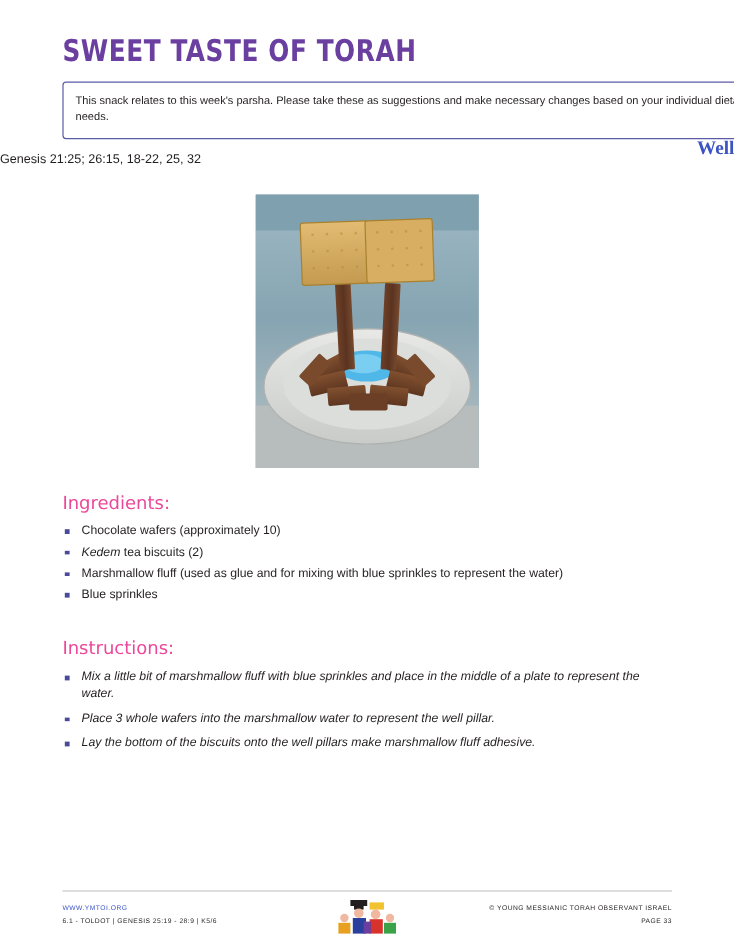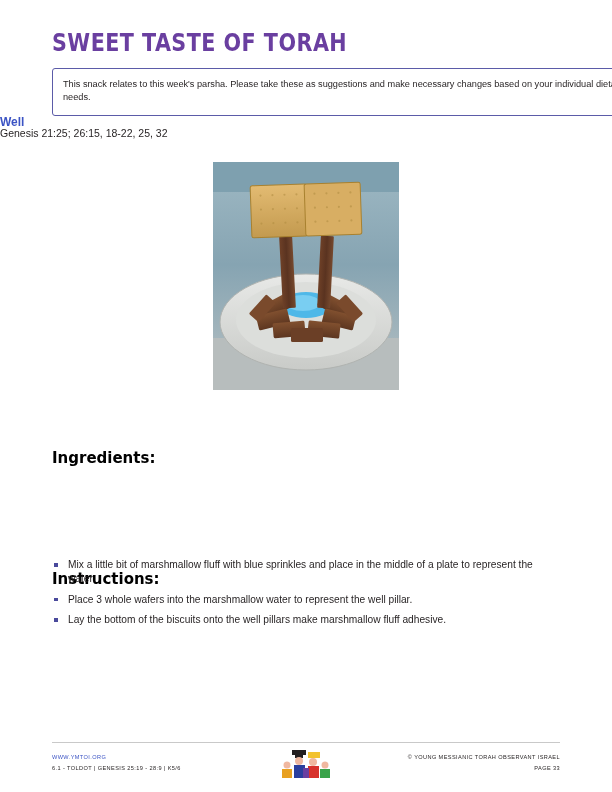--- a/index.html
+++ b/index.html
@@ -50,25 +50,25 @@
     line-height: 1.45;
     color: #231f20;
   }
 
   
   .recipe-name {
     position: absolute;
     top: 115px;
     left: 0;
     width: 612px;
-    text-align: left;
-    font-size: 12px;
+    text-align: right;
+    font-size: 16px;
     font-weight: bold;
     color: #3b53c4;
-    font-family: Liberation Sans, sans-serif;
+    font-family: Liberation Serif, serif;
   }
   .recipe-ref {
     position: absolute;
     top: 127px;
     left: 0;
     width: 604px;
     text-align: left;
     font-size: 10.5px;
     color: #231f20;
   }
@@ -83,24 +83,23 @@
     overflow: hidden;
     background: #8fa8b4;
   }
   .photo svg { display:block; }
 
   
   .section-head {
     position: absolute;
     left: 52px;
     font-size: 15px;
-    font-weight: bold;
-    color: #000000;
+    font-weight: normal;
+    color: #ec4899;
     font-family: "DejaVu Sans", sans-serif;
-    margin-top: 39px;
   }
   #ingredients-head { top: 410px; }
   #instructions-head { top: 531px; }
 
   
   ul.doclist {
     position: absolute;
     left: 52px;
     width: 510px;
     margin: 0;
@@ -119,21 +118,21 @@
     content: "";
     position: absolute;
     left: 2px;
     top: 5px;
     width: 3.5px;
     height: 3.5px;
     background: #4a4a9c;
   }
   #ingredients-list { top: 436px; }
   #instructions-list { top: 558px; }
-  #instructions-list li { margin-bottom: 7px; }
+  #instructions-list li { margin-bottom: 7px; font-style: italic; }
 
   .kedem { font-style: italic; }
 
   
   .footer-rule {
     position: absolute;
     left: 52px;
     top: 742px;
     width: 508px;
     height: 1px;
@@ -262,20 +261,26 @@
             <circle cx="114" cy="60" r="1.1"></circle>
             <circle cx="126" cy="60" r="1.1"></circle>
             <circle cx="138" cy="60" r="1.1"></circle>
         </g>
       </g>
     </svg>
   </div>
 
   <div class="section-head" id="ingredients-head">Ingredients:</div>
 
+  <ul class="doclist" id="ingredients-list">
+    <li>Chocolate wafers (approximately 10)</li>
+    <li><span class="kedem">Kedem</span> tea biscuits (2)</li>
+    <li>Marshmallow fluff (used as glue and for mixing with blue sprinkles to represent the water)</li>
+    <li>Blue sprinkles</li>
+  </ul>
 
   <div class="section-head" id="instructions-head">Instructions:</div>
 
   <ul class="doclist" id="instructions-list">
     <li>Mix a little bit of marshmallow fluff with blue sprinkles and place in the middle of a plate to represent the water.</li>
     <li>Place 3 whole wafers into the marshmallow water to represent the well pillar.</li>
     <li>Lay the bottom of the biscuits onto the well pillars make marshmallow fluff adhesive.</li>
   </ul>
 
   <div class="footer-rule"></div>

